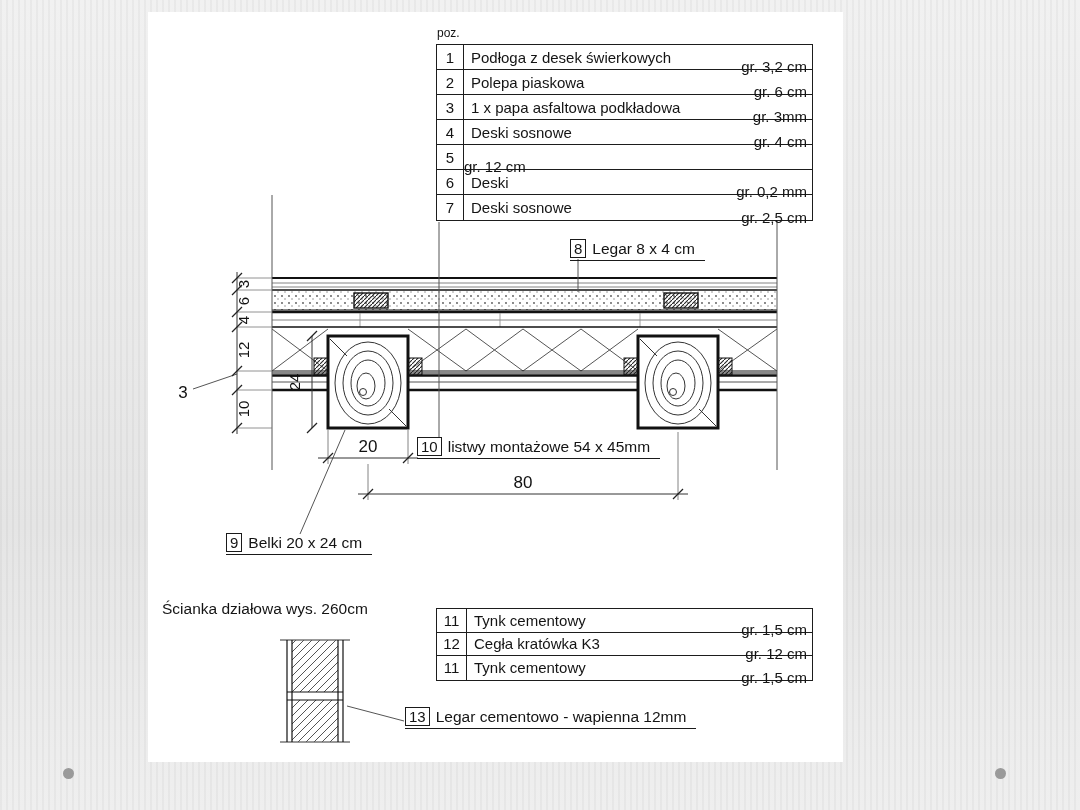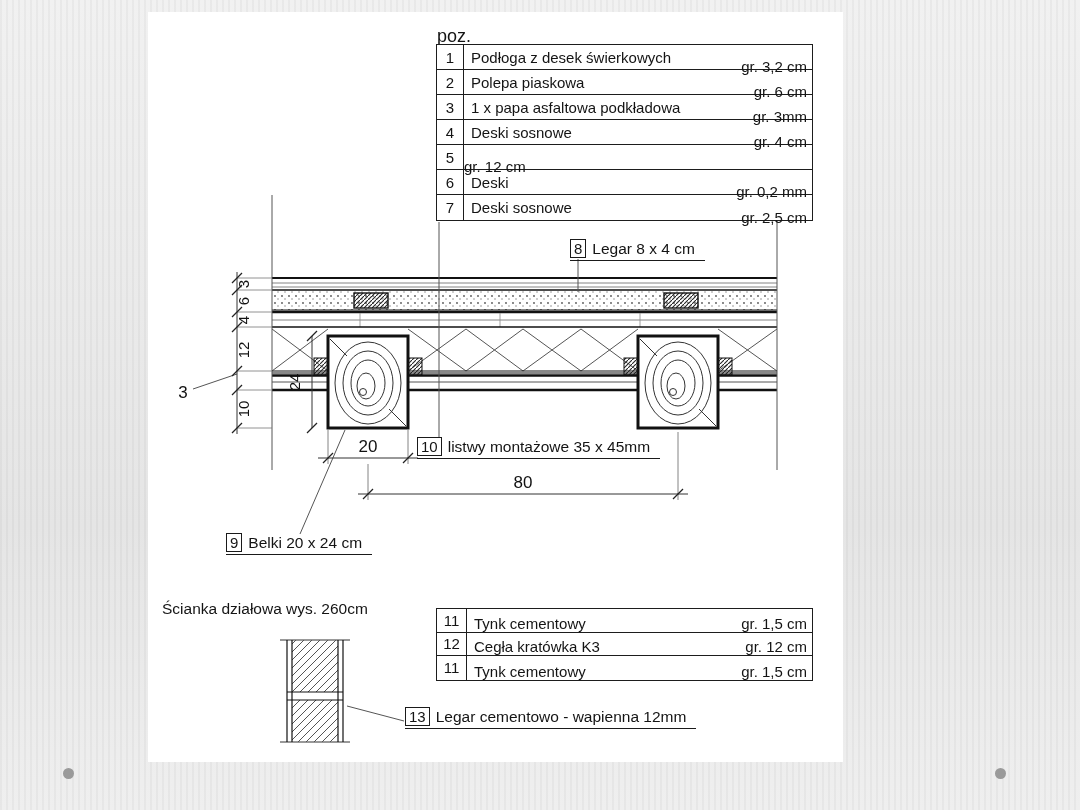--- a/index.html
+++ b/index.html
@@ -10,32 +10,32 @@
       repeating-linear-gradient(90deg, rgba(0,0,0,0.035) 0 2px, rgba(0,0,0,0) 2px 6px),
       linear-gradient(180deg,#f1f1f1 0%,#e5e5e5 65%,#efefef 100%);
   }
   .slide{position:absolute;left:148px;top:12px;width:695px;height:750px;background:#ffffff;}
   .dot{position:absolute;width:11px;height:11px;border-radius:50%;background:#9a9a9a;}
   .dot.left{left:63px;top:768px;}
   .dot.right{left:995px;top:768px;}
 
   svg.draw{position:absolute;left:0;top:0;width:1080px;height:810px;pointer-events:none;}
 
-  .poz{position:absolute;left:437px;top:26px;font-size:18px;}
+  .poz{position:absolute;left:437px;top:26px;font-size:12px;}
 
   .tech-table{position:absolute;background:#fff;border:1.6px solid #1d1d1d;box-sizing:border-box;}
   .t-row{display:flex;align-items:center;border-bottom:1.2px solid #1d1d1d;box-sizing:border-box;font-size:15px;white-space:nowrap;}
   .t-row:last-child{border-bottom:none;}
   .t-num{width:27px;align-self:stretch;display:flex;align-items:center;justify-content:center;border-right:1.2px solid #1d1d1d;box-sizing:border-box;}
   .t-name{flex:1;padding-left:7px;overflow:hidden;}
   .t-thick{padding-right:5px;margin-top:19px;}
   #layers-table{left:436px;top:44px;width:377px;}
   #layers-table .t-row{height:25px;}
   #wall-table{left:436px;top:608px;width:377px;}
-  #wall-table .t-row{height:23.5px;align-items:flex-end;}
+  #wall-table .t-row{height:23.5px;}
   #wall-table .t-num{width:30px;}
 
   .callout{position:absolute;display:inline-flex;align-items:center;gap:6px;
     border-bottom:1.4px solid #1a1a1a;padding:0 10px 2px 0;font-size:15.5px;white-space:nowrap;background:transparent;}
   .callout .cbox{border:1.3px solid #1a1a1a;padding:0 3px;font-size:15px;line-height:17px;}
   #callout-legar{left:570px;top:239px;}
   #callout-listwy{left:417px;top:437px;}
   #callout-belki{left:226px;top:533px;}
   #callout-spoina{left:405px;top:707px;}
 
@@ -248,21 +248,21 @@
   </div>
 </div>
 
 <div id="callout-legar" class="callout">
   <span class="cbox">8</span>
   <span>Legar 8 x 4 cm</span>
 </div>
 
 <div id="callout-listwy" class="callout">
   <span class="cbox">10</span>
-  <span>listwy montażowe 35 x 45mm</span>
+  <span>listwy montażowe 54 x 45mm</span>
 </div>
 
 <div id="callout-belki" class="callout">
   <span class="cbox">9</span>
   <span>Belki 20 x 24 cm</span>
 </div>
 
 <div class="wall-title">Ścianka działowa wys. 260cm</div>
 
 <div id="wall-table" class="tech-table">

